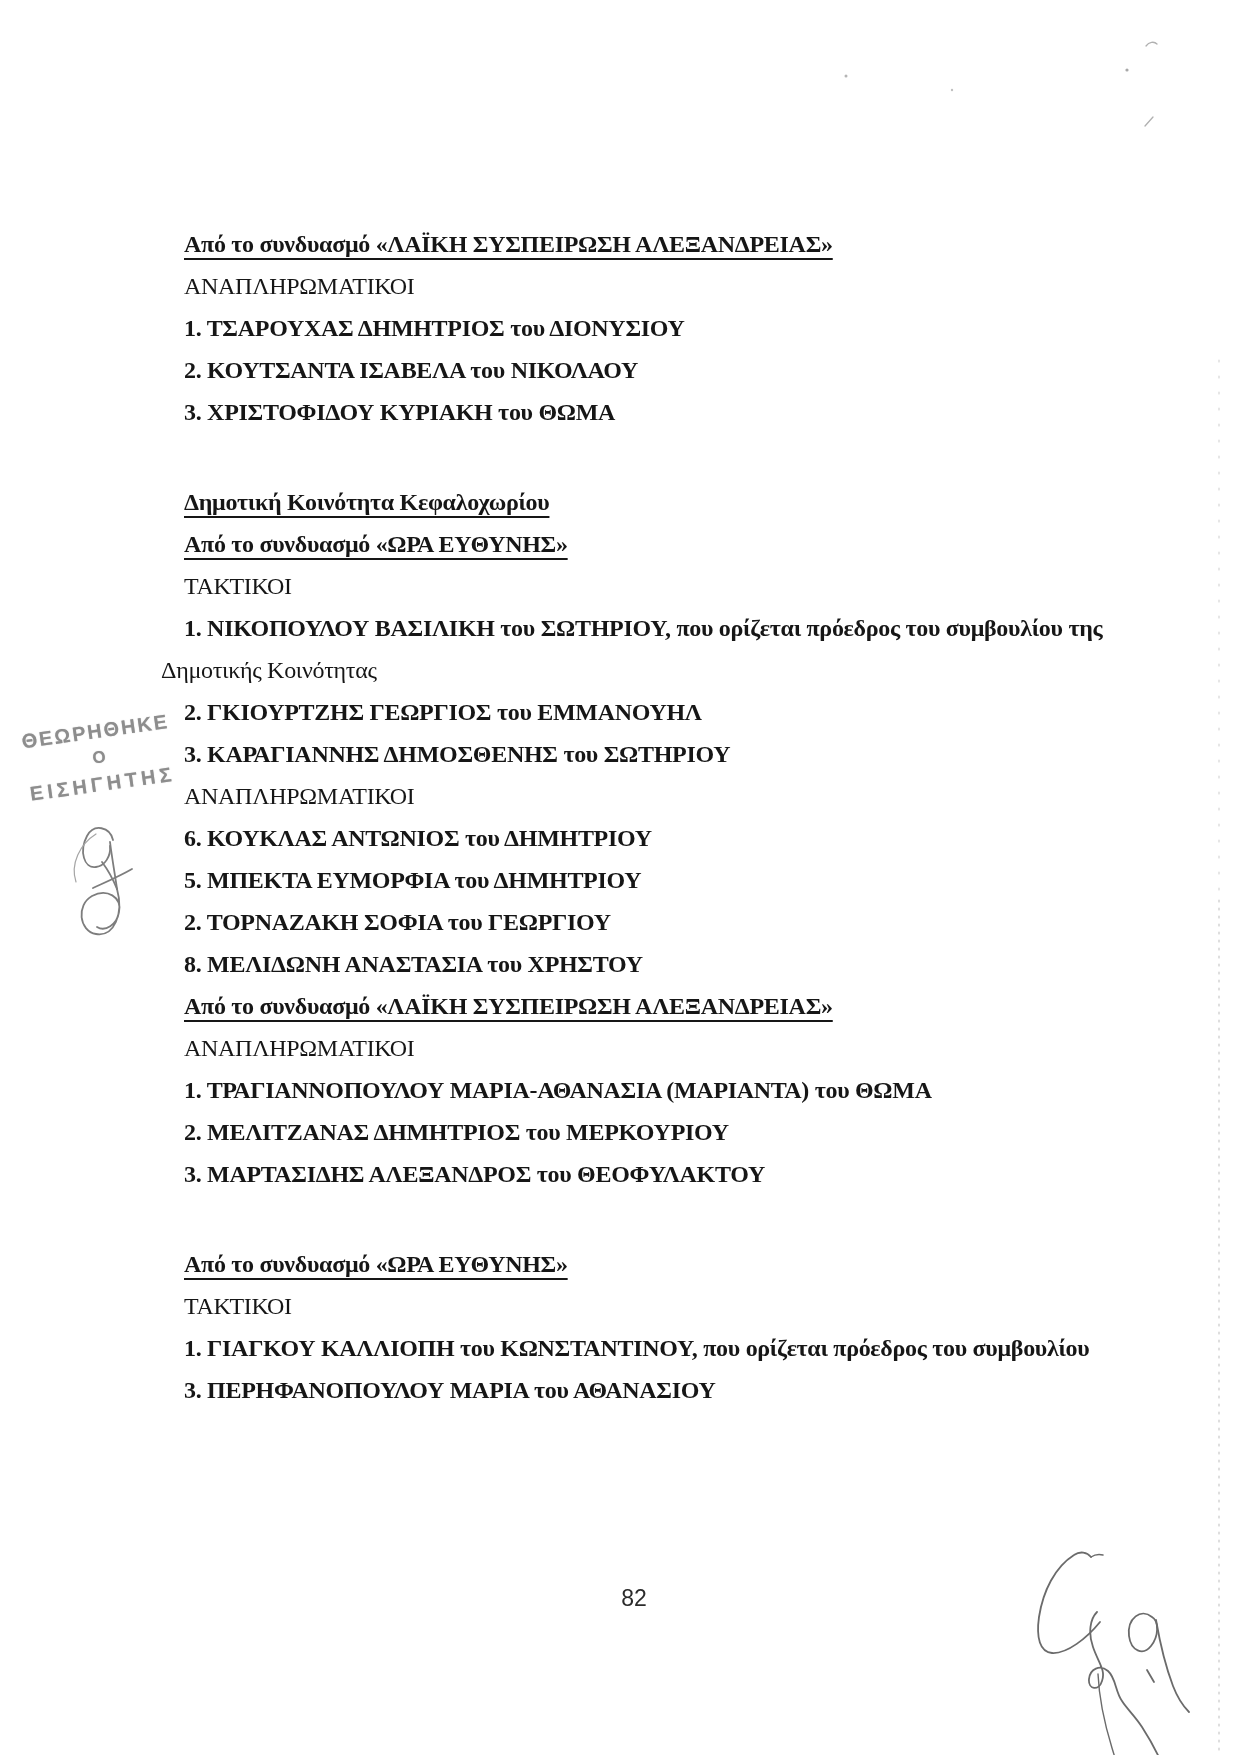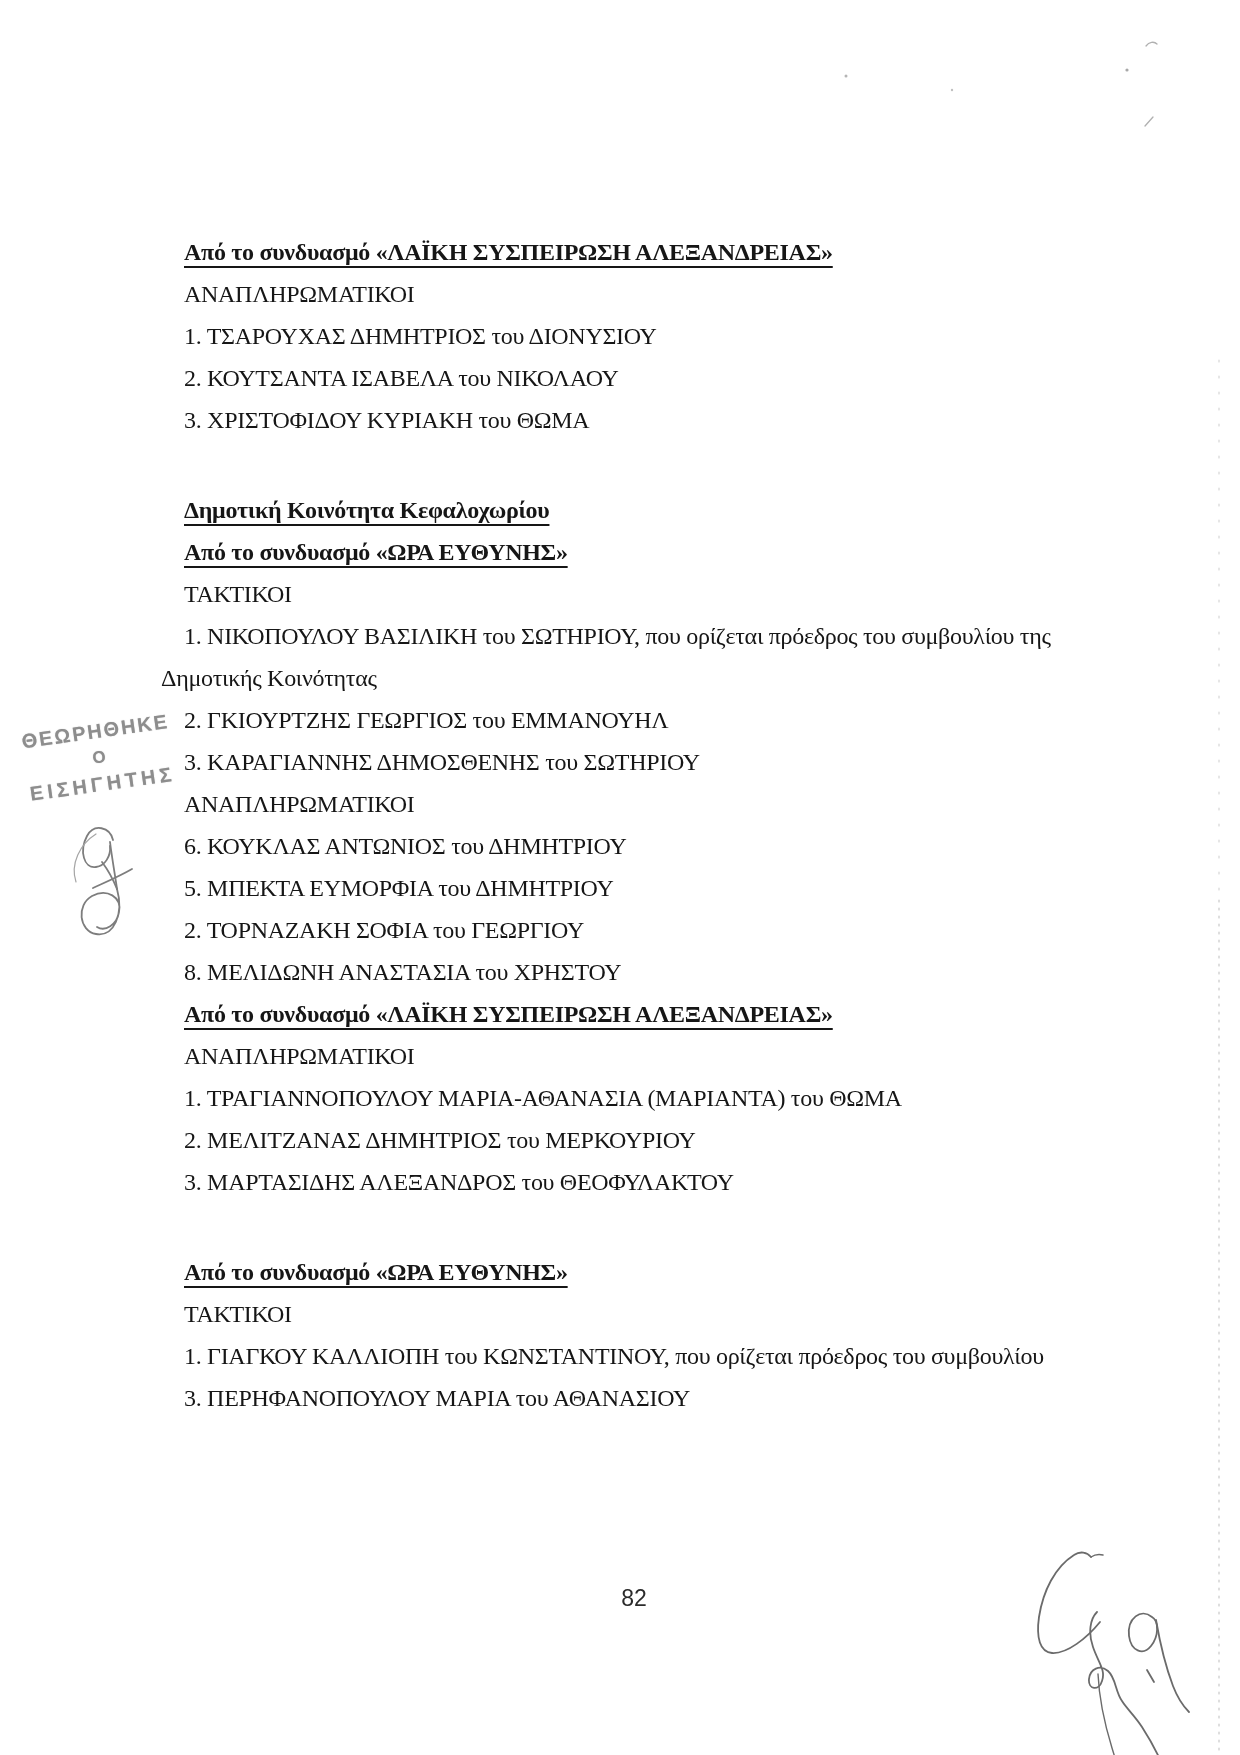--- a/index.html
+++ b/index.html
@@ -12,30 +12,29 @@
     font-family: "Liberation Serif", "DejaVu Serif", serif;
     color: var(--text-color, #161616);
   }
 
   
   .doc {
     position: absolute;
     left: 161px;
     top: 229px;
     right: 30px;
-    margin-top: 8px;
   }
   .line {
     height: 42px;
     font-size: 24px;
     line-height: 30px;
     letter-spacing: -0.3px;
     white-space: nowrap;
   }
-  .b-item, .b-label, .b-party, .b-community { padding-left: 23px; }
+  .b-item, .b-label, .b-party, .b-community { padding-left: 23px; font-weight: bold; }
   .b-cont { padding-left: 0; }
   .b-label { font-weight: normal; }
   .b-party, .b-community {
     font-weight: bold;
     text-decoration: underline;
     text-decoration-thickness: 2px;
     text-underline-offset: 6px;
   }
   .b-gap { height: 48px; }
 

